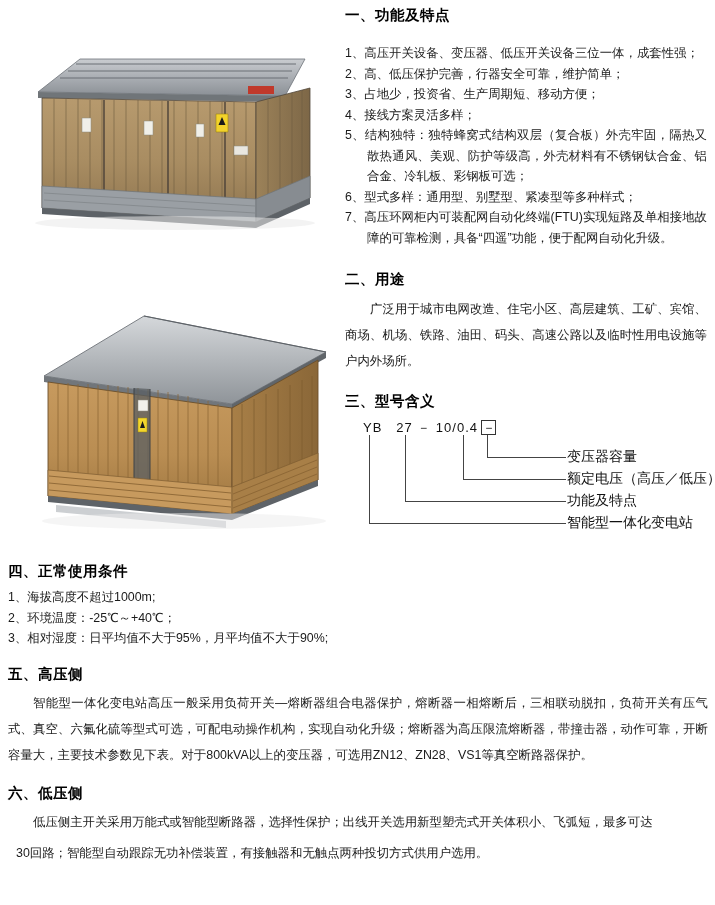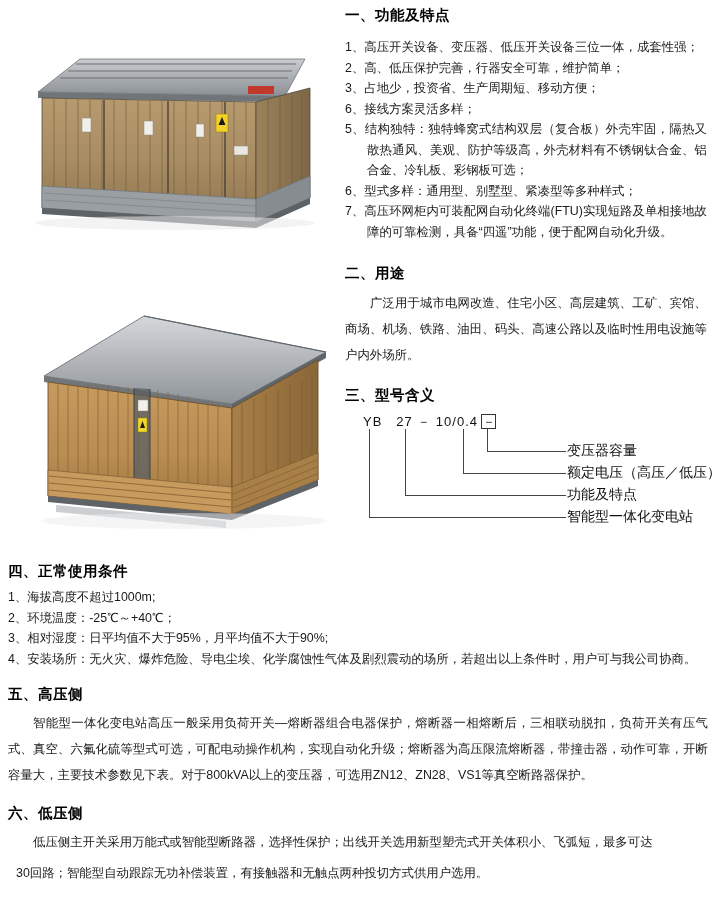--- a/index.html
+++ b/index.html
@@ -52,21 +52,21 @@
     text-align: justify;
   }
 
   
   .right-col {
     position: absolute;
     left: 345px;
     top: 6px;
     width: 362px;
   }
-  .features-list { margin-top: 12px; }
+  .features-list { margin-top: 18px; }
   .usage-block { margin-top: 22px; }
   .model-block { margin-top: 18px; }
 
   
   .model-diagram {
     position: relative;
     height: 125px;
     margin-top: 8px;
     font-size: 12.4px;
   }
@@ -309,21 +309,21 @@
   </div>
 
   <div class="right-col">
 
     <div>
       <h2 class="sec-title">一、功能及特点</h2>
       <div class="features-list">
         <p class="indent-item">1、高压开关设备、变压器、低压开关设备三位一体，成套性强；</p>
         <p class="indent-item">2、高、低压保护完善，行器安全可靠，维护简单；</p>
         <p class="indent-item">3、占地少，投资省、生产周期短、移动方便；</p>
-        <p class="indent-item">6、接线方案灵活多样；</p>
+        <p class="indent-item">4、接线方案灵活多样；</p>
         <p class="indent-item">5、结构独特：独特蜂窝式结构双层（复合板）外壳牢固，隔热又散热通风、美观、防护等级高，外壳材料有不锈钢钛合金、铝合金、冷轧板、彩钢板可选；</p>
         <p class="indent-item">6、型式多样：通用型、别墅型、紧凑型等多种样式；</p>
         <p class="indent-item">7、高压环网柜内可装配网自动化终端(FTU)实现短路及单相接地故障的可靠检测，具备“四遥”功能，便于配网自动化升级。</p>
       </div>
     </div>
 
     <div class="usage-block">
       <h2 class="sec-title">二、用途</h2>
       <p class="para">广泛用于城市电网改造、住宅小区、高层建筑、工矿、宾馆、商场、机场、铁路、油田、码头、高速公路以及临时性用电设施等户内外场所。</p>
     </div>
@@ -350,21 +350,20 @@
     </div>
   </div>
 
   <div class="left-sections">
 
     <div class="sec-block">
       <h2 class="sec-title">四、正常使用条件</h2>
       <p class="indent-item">1、海拔高度不超过1000m;</p>
       <p class="indent-item">2、环境温度：-25℃～+40℃；</p>
       <p class="indent-item">3、相对湿度：日平均值不大于95%，月平均值不大于90%;</p>
-      <p class="indent-item">4、安装场所：无火灾、爆炸危险、导电尘埃、化学腐蚀性气体及剧烈震动的场所，若超出以上条件时，用户可与我公司协商。</p>
     </div>
 
     <div class="sec-block" style="margin-top:16px;">
       <h2 class="sec-title">五、高压侧</h2>
       <p class="para">智能型一体化变电站高压一般采用负荷开关—熔断器组合电器保护，熔断器一相熔断后，三相联动脱扣，负荷开关有压气式、真空、六氟化硫等型式可选，可配电动操作机构，实现自动化升级；熔断器为高压限流熔断器，带撞击器，动作可靠，开断容量大，主要技术参数见下表。对于800kVA以上的变压器，可选用ZN12、ZN28、VS1等真空断路器保护。</p>
     </div>
 
     <div class="sec-block" style="margin-top:16px;">
       <h2 class="sec-title">六、低压侧</h2>
       <p class="para">低压侧主开关采用万能式或智能型断路器，选择性保护；出线开关选用新型塑壳式开关体积小、飞弧短，最多可达</p>

